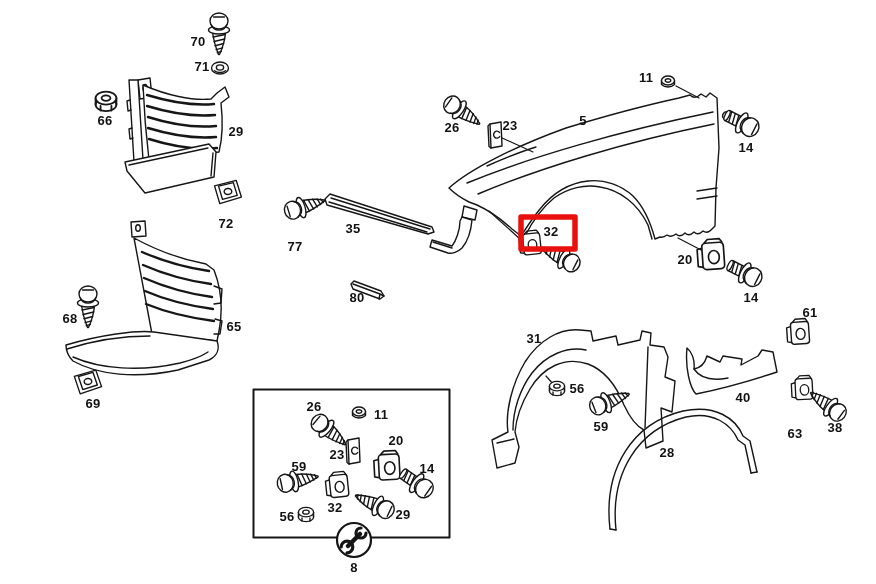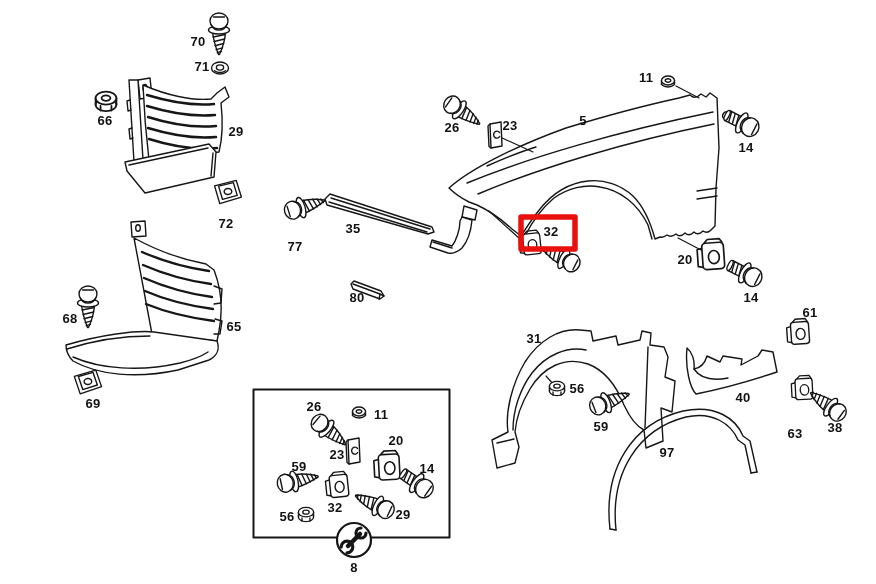--- a/index.html
+++ b/index.html
@@ -219,21 +219,21 @@
       <div class="part-label" style="left: 551px; top: 231px;">32</div>
       <div class="part-label" style="left: 685px; top: 259px;">20</div>
       <div class="part-label" style="left: 751px; top: 297px;">14</div>
       <div class="part-label" style="left: 810px; top: 312px;">61</div>
       <div class="part-label" style="left: 743px; top: 397px;">40</div>
       <div class="part-label" style="left: 795px; top: 433px;">63</div>
       <div class="part-label" style="left: 835px; top: 427px;">38</div>
       <div class="part-label" style="left: 534px; top: 338px;">31</div>
       <div class="part-label" style="left: 577px; top: 388px;">56</div>
       <div class="part-label" style="left: 601px; top: 426px;">59</div>
-      <div class="part-label" style="left: 667px; top: 452px;">97</div>
+      <div class="part-label" style="left: 667px; top: 452px;">28</div>
       <div class="part-label" style="left: 314px; top: 406px;">26</div>
       <div class="part-label" style="left: 381px; top: 414px;">11</div>
       <div class="part-label" style="left: 337px; top: 454px;">23</div>
       <div class="part-label" style="left: 396px; top: 440px;">20</div>
       <div class="part-label" style="left: 299px; top: 466px;">59</div>
       <div class="part-label" style="left: 427px; top: 468px;">14</div>
       <div class="part-label" style="left: 335px; top: 507px;">32</div>
       <div class="part-label" style="left: 287px; top: 516px;">56</div>
       <div class="part-label" style="left: 403px; top: 514px;">29</div>
       <div class="part-label" style="left: 354px; top: 567px;">8</div>

